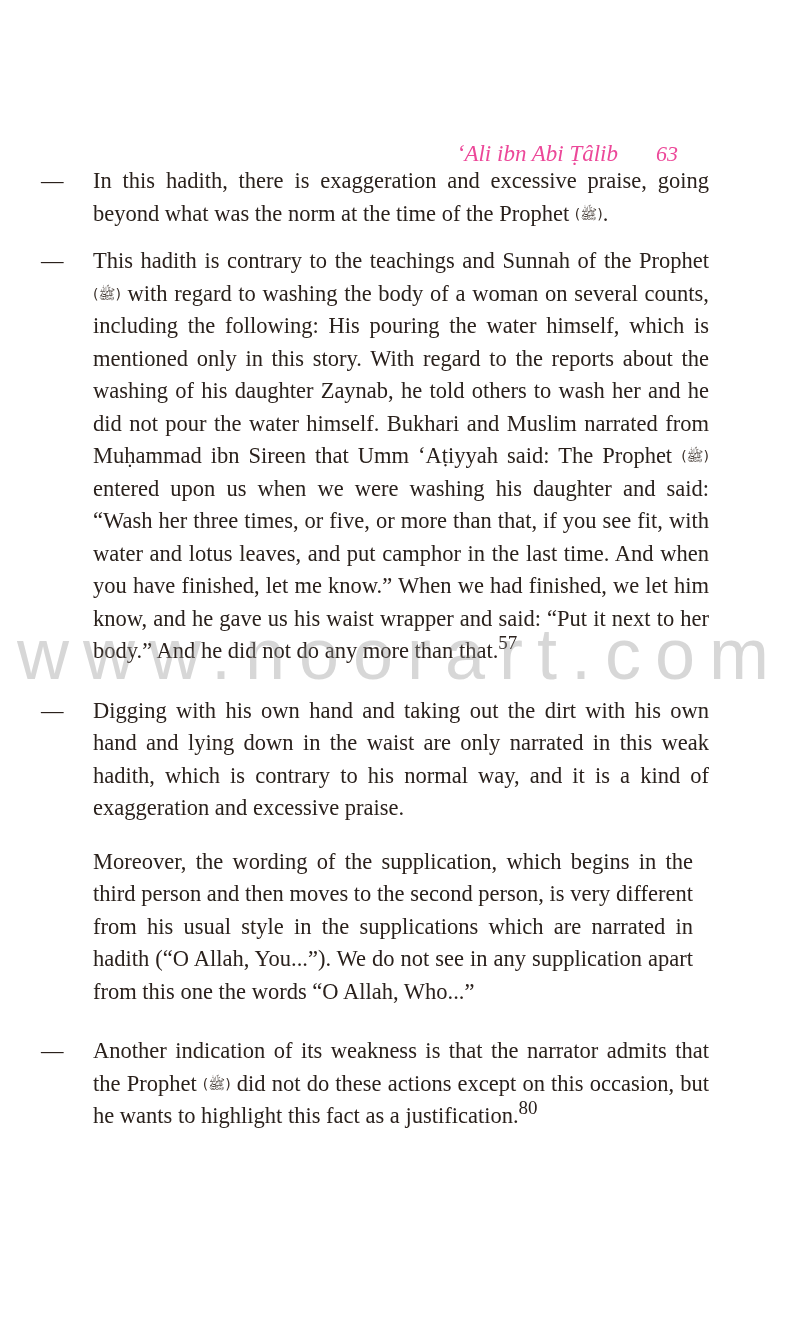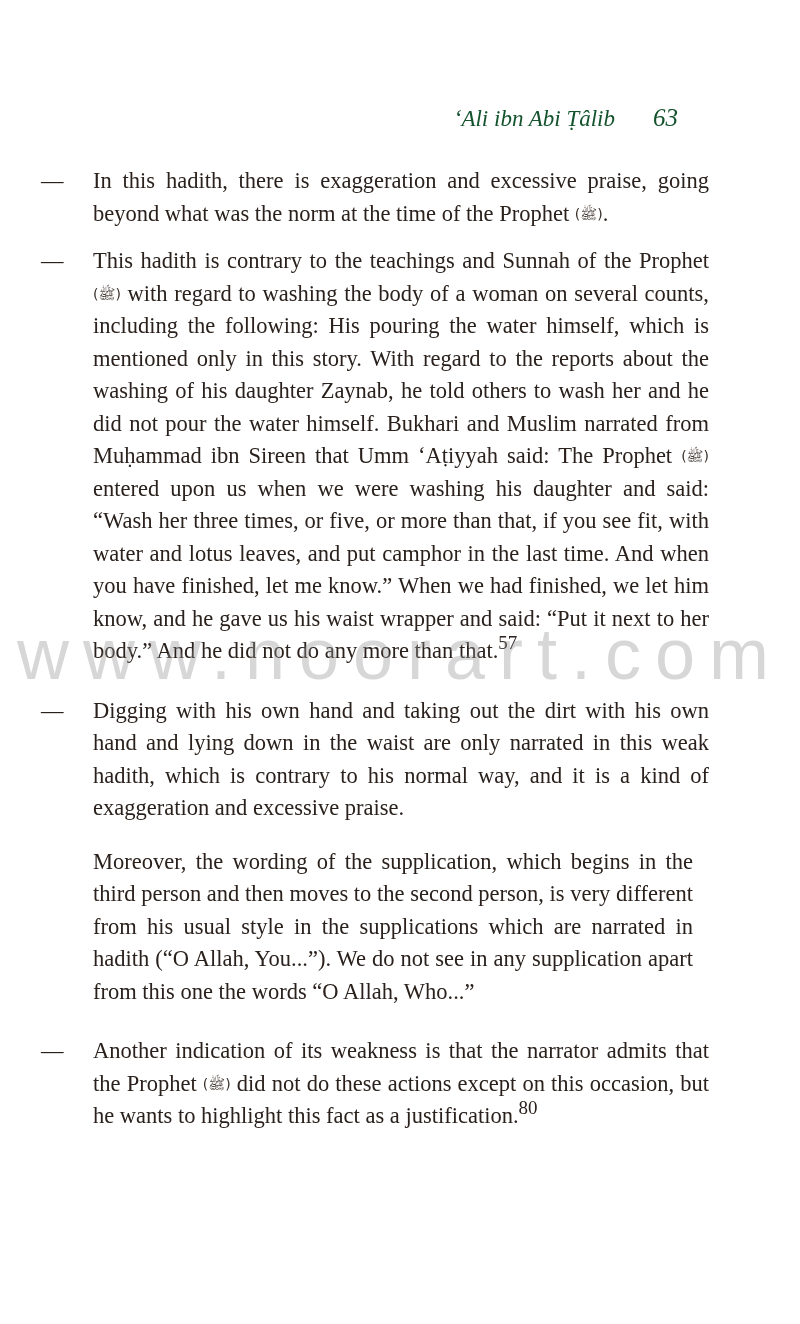--- a/index.html
+++ b/index.html
@@ -21,31 +21,32 @@
       top: 0;
       width: 800px;
       height: 1324px;
     }
     .running-head {
       position: absolute;
       top: 104px;
       right: 122px;
       font-style: italic;
       font-size: 24px;
-      color: #14532d;
+      color: #ec4899;
       white-space: nowrap;
       display: flex;
       align-items: baseline;
     }
     .running-head .title {
       font-size: 23px;
       margin-right: 38px;
     }
     .running-head .pageno {
-      font-size: 25px;
+      font-size: 22px;
+      margin-top: 37px;
     }
     .body {
       position: absolute;
       left: 41px;
       top: 150px;
       width: 668px;
       font-size: 22.5px;
       line-height: 32.5px;
       text-align: justify;
     }

